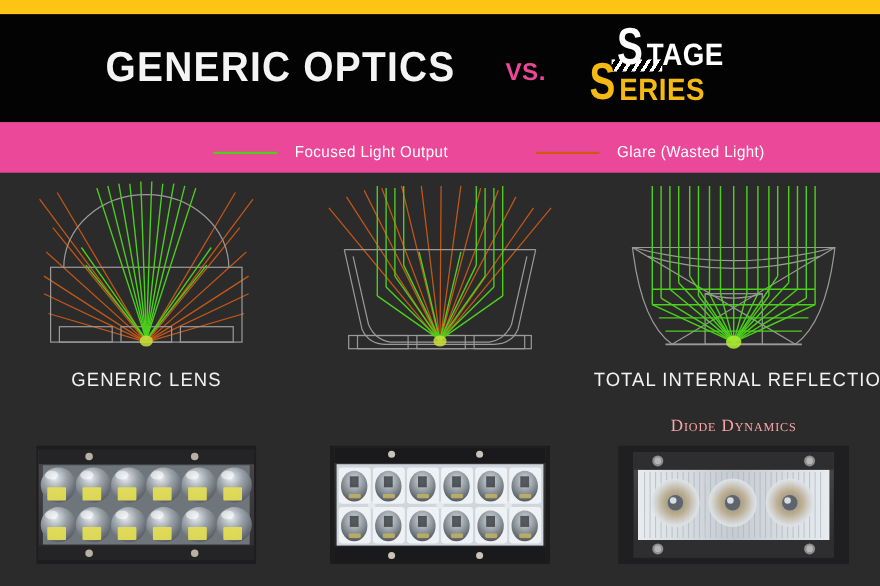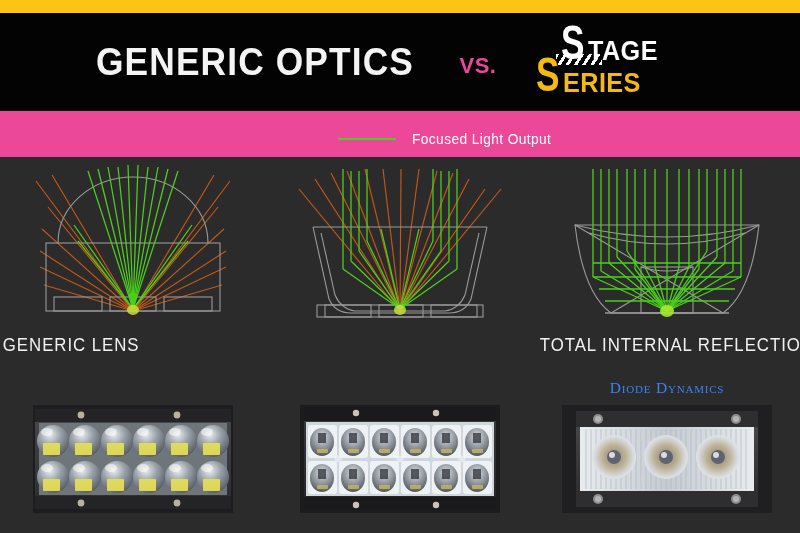--- a/index.html
+++ b/index.html
@@ -185,40 +185,40 @@
     width: 266px;
     height: 170px;
   }
   .diagram-wrap svg { display: block; margin: 0 auto; }
 
   .panel-caption {
     position: absolute;
     left: 0;
     top: 178px;
     width: 266px;
-    text-align: left;
+    text-align: center;
     color: #f2f2f2;
     font-family: "Liberation Sans Narrow", "Liberation Sans", sans-serif;
     font-size: 17.5px;
     font-weight: normal;
     letter-spacing: 1px;
     white-space: nowrap;
   }
   .panel-caption span {
     display: inline-block;
     transform: scaleX(0.96);
   }
 
   .brandmark {
     position: absolute;
     left: 0;
     top: 222px;
     width: 266px;
     text-align: center;
-    color: #3b82f6;
+    color: #fca5a5;
     font-family: "Liberation Serif", serif;
     font-size: 15.5px;
     font-variant: small-caps;
     letter-spacing: 0.8px;
     white-space: nowrap;
   }
 
   .photo-wrap {
     position: absolute;
     top: 248px;
@@ -251,20 +251,24 @@
           <span class="logo-rest logo-gold">ERIES</span>
         </div>
       </div>
     </div>
   </div>
 
   <div class="legend-band">
     <div class="legend-item">
       <span class="legend-swatch green"></span>
       <span class="legend-label">Focused Light Output</span>
+    </div>
+    <div class="legend-item">
+      <span class="legend-swatch orange"></span>
+      <span class="legend-label">Glare (Wasted Light)</span>
     </div>
   </div>
 
   <div class="panels">
 
     <div class="panel panel-1">
 
       <div class="diagram-wrap">
         <svg width="230" height="170" viewBox="0 0 230 170">
           <g stroke="#cc5a16" stroke-width="1.15" fill="none" opacity="0.95">

